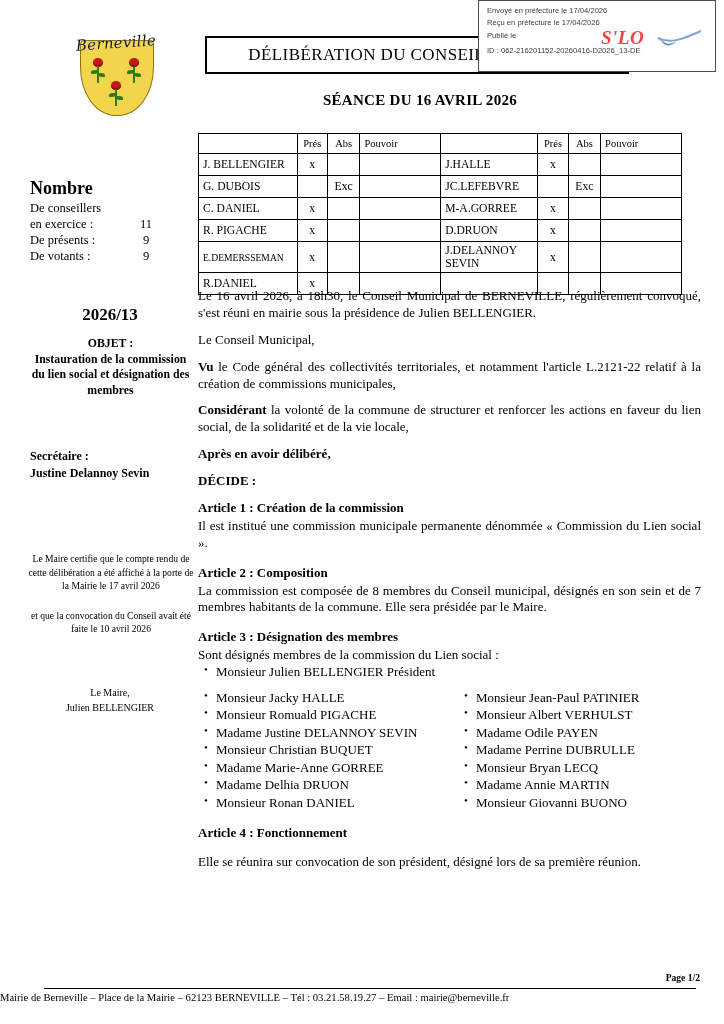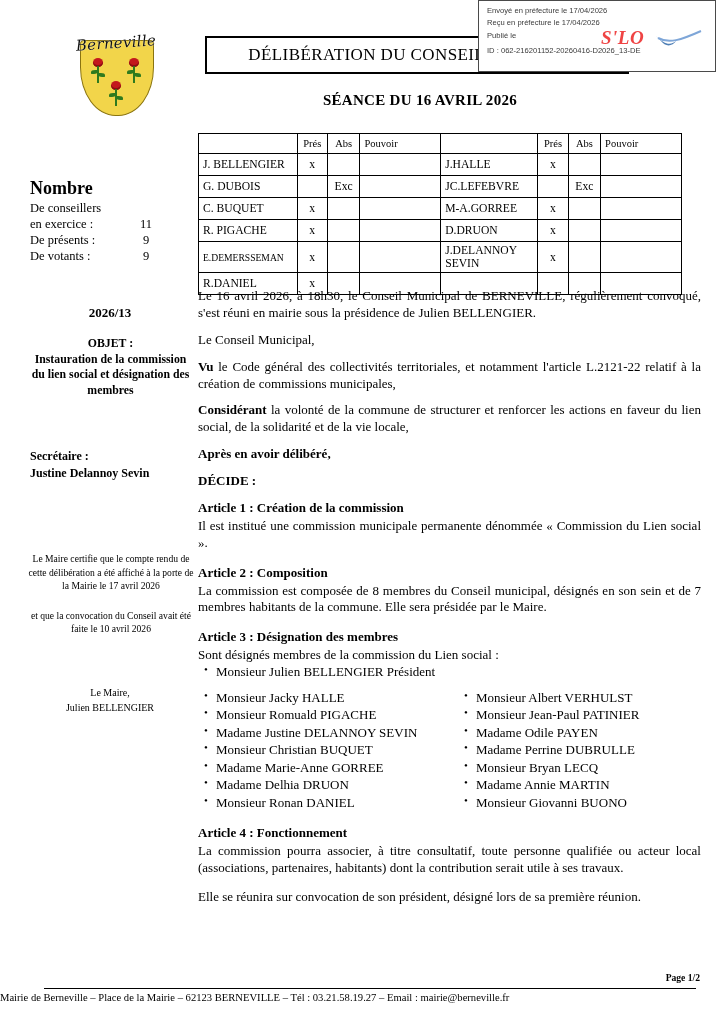--- a/index.html
+++ b/index.html
@@ -94,21 +94,21 @@
 
   
   .sidebar{position:absolute;left:30px;top:130px;width:160px;}
   .nombre-title{font-weight:bold;font-size:18px;margin-bottom:1px;margin-top:48px;}
   .nombre-row{font-size:12.5px;line-height:1.28;display:flex;}
   .nombre-row .lbl{width:98px;}
   .nombre-row .val{width:36px;text-align:center;}
 
   .refnum{
     position:absolute;left:30px;top:305px;width:160px;text-align:center;
-    font-weight:bold;font-size:13px;
+    font-weight:bold;font-size:17px;
   }
   .objet{
     position:absolute;left:28px;top:336px;width:165px;text-align:center;
     font-weight:bold;font-size:11.8px;line-height:1.32;
   }
   .secretaire{
     position:absolute;left:30px;top:448px;width:165px;
     font-weight:bold;font-size:12px;line-height:1.38;
   }
   .certif{
@@ -296,21 +296,21 @@
       <td class="c-name">G. DUBOIS</td>
       <td class="c-pres"></td>
       <td class="c-abs">Exc</td>
       <td class="c-pouv"></td>
       <td class="c-name">JC.LEFEBVRE</td>
       <td class="c-pres"></td>
       <td class="c-abs">Exc</td>
       <td class="c-pouv"></td>
     </tr>
     <tr>
-      <td class="c-name">C. BUQUET</td>
+      <td class="c-name">C. DANIEL</td>
       <td class="c-pres">x</td>
       <td class="c-abs"></td>
       <td class="c-pouv"></td>
       <td class="c-name">M-A.GORREE</td>
       <td class="c-pres">x</td>
       <td class="c-abs"></td>
       <td class="c-pouv"></td>
     </tr>
     <tr>
       <td class="c-name">R. PIGACHE</td>
@@ -373,34 +373,33 @@
         <ul class="members col-l">
           <li>Monsieur Jacky HALLE</li>
           <li>Monsieur Romuald PIGACHE</li>
           <li>Madame Justine DELANNOY SEVIN</li>
           <li>Monsieur Christian BUQUET</li>
           <li>Madame Marie-Anne GORREE</li>
           <li>Madame Delhia DRUON</li>
           <li>Monsieur Ronan DANIEL</li>
         </ul>
         <ul class="members col-r">
+          <li>Monsieur Jean-Paul PATINIER</li>
           <li>Monsieur Albert VERHULST</li>
-          <li>Monsieur Jean-Paul PATINIER</li>
           <li>Madame Odile PAYEN</li>
           <li>Madame Perrine DUBRULLE</li>
           <li>Monsieur Bryan LECQ</li>
           <li>Madame Annie MARTIN</li>
           <li>Monsieur Giovanni BUONO</li>
         </ul>
       </div>
     </div>
 
     <div class="art-blk">
       <div class="art-h">Article 4 : Fonctionnement</div>
-      <p>La commission pourra associer, à titre consultatif, toute personne qualifiée ou acteur local (associations, partenaires, habitants) dont la contribution serait utile à ses travaux.</p>
       <p style="margin-top:12px">Elle se réunira sur convocation de son président, désigné lors de sa première réunion.</p>
     </div>
   </div>
 
   <div class="pagenum">Page 1/2</div>
   <div class="footrule"></div>
   <div class="footer">Mairie de Berneville – Place de la Mairie – 62123 BERNEVILLE – Tél : 03.21.58.19.27 – Email : mairie@berneville.fr</div>
 
 </div>
 

